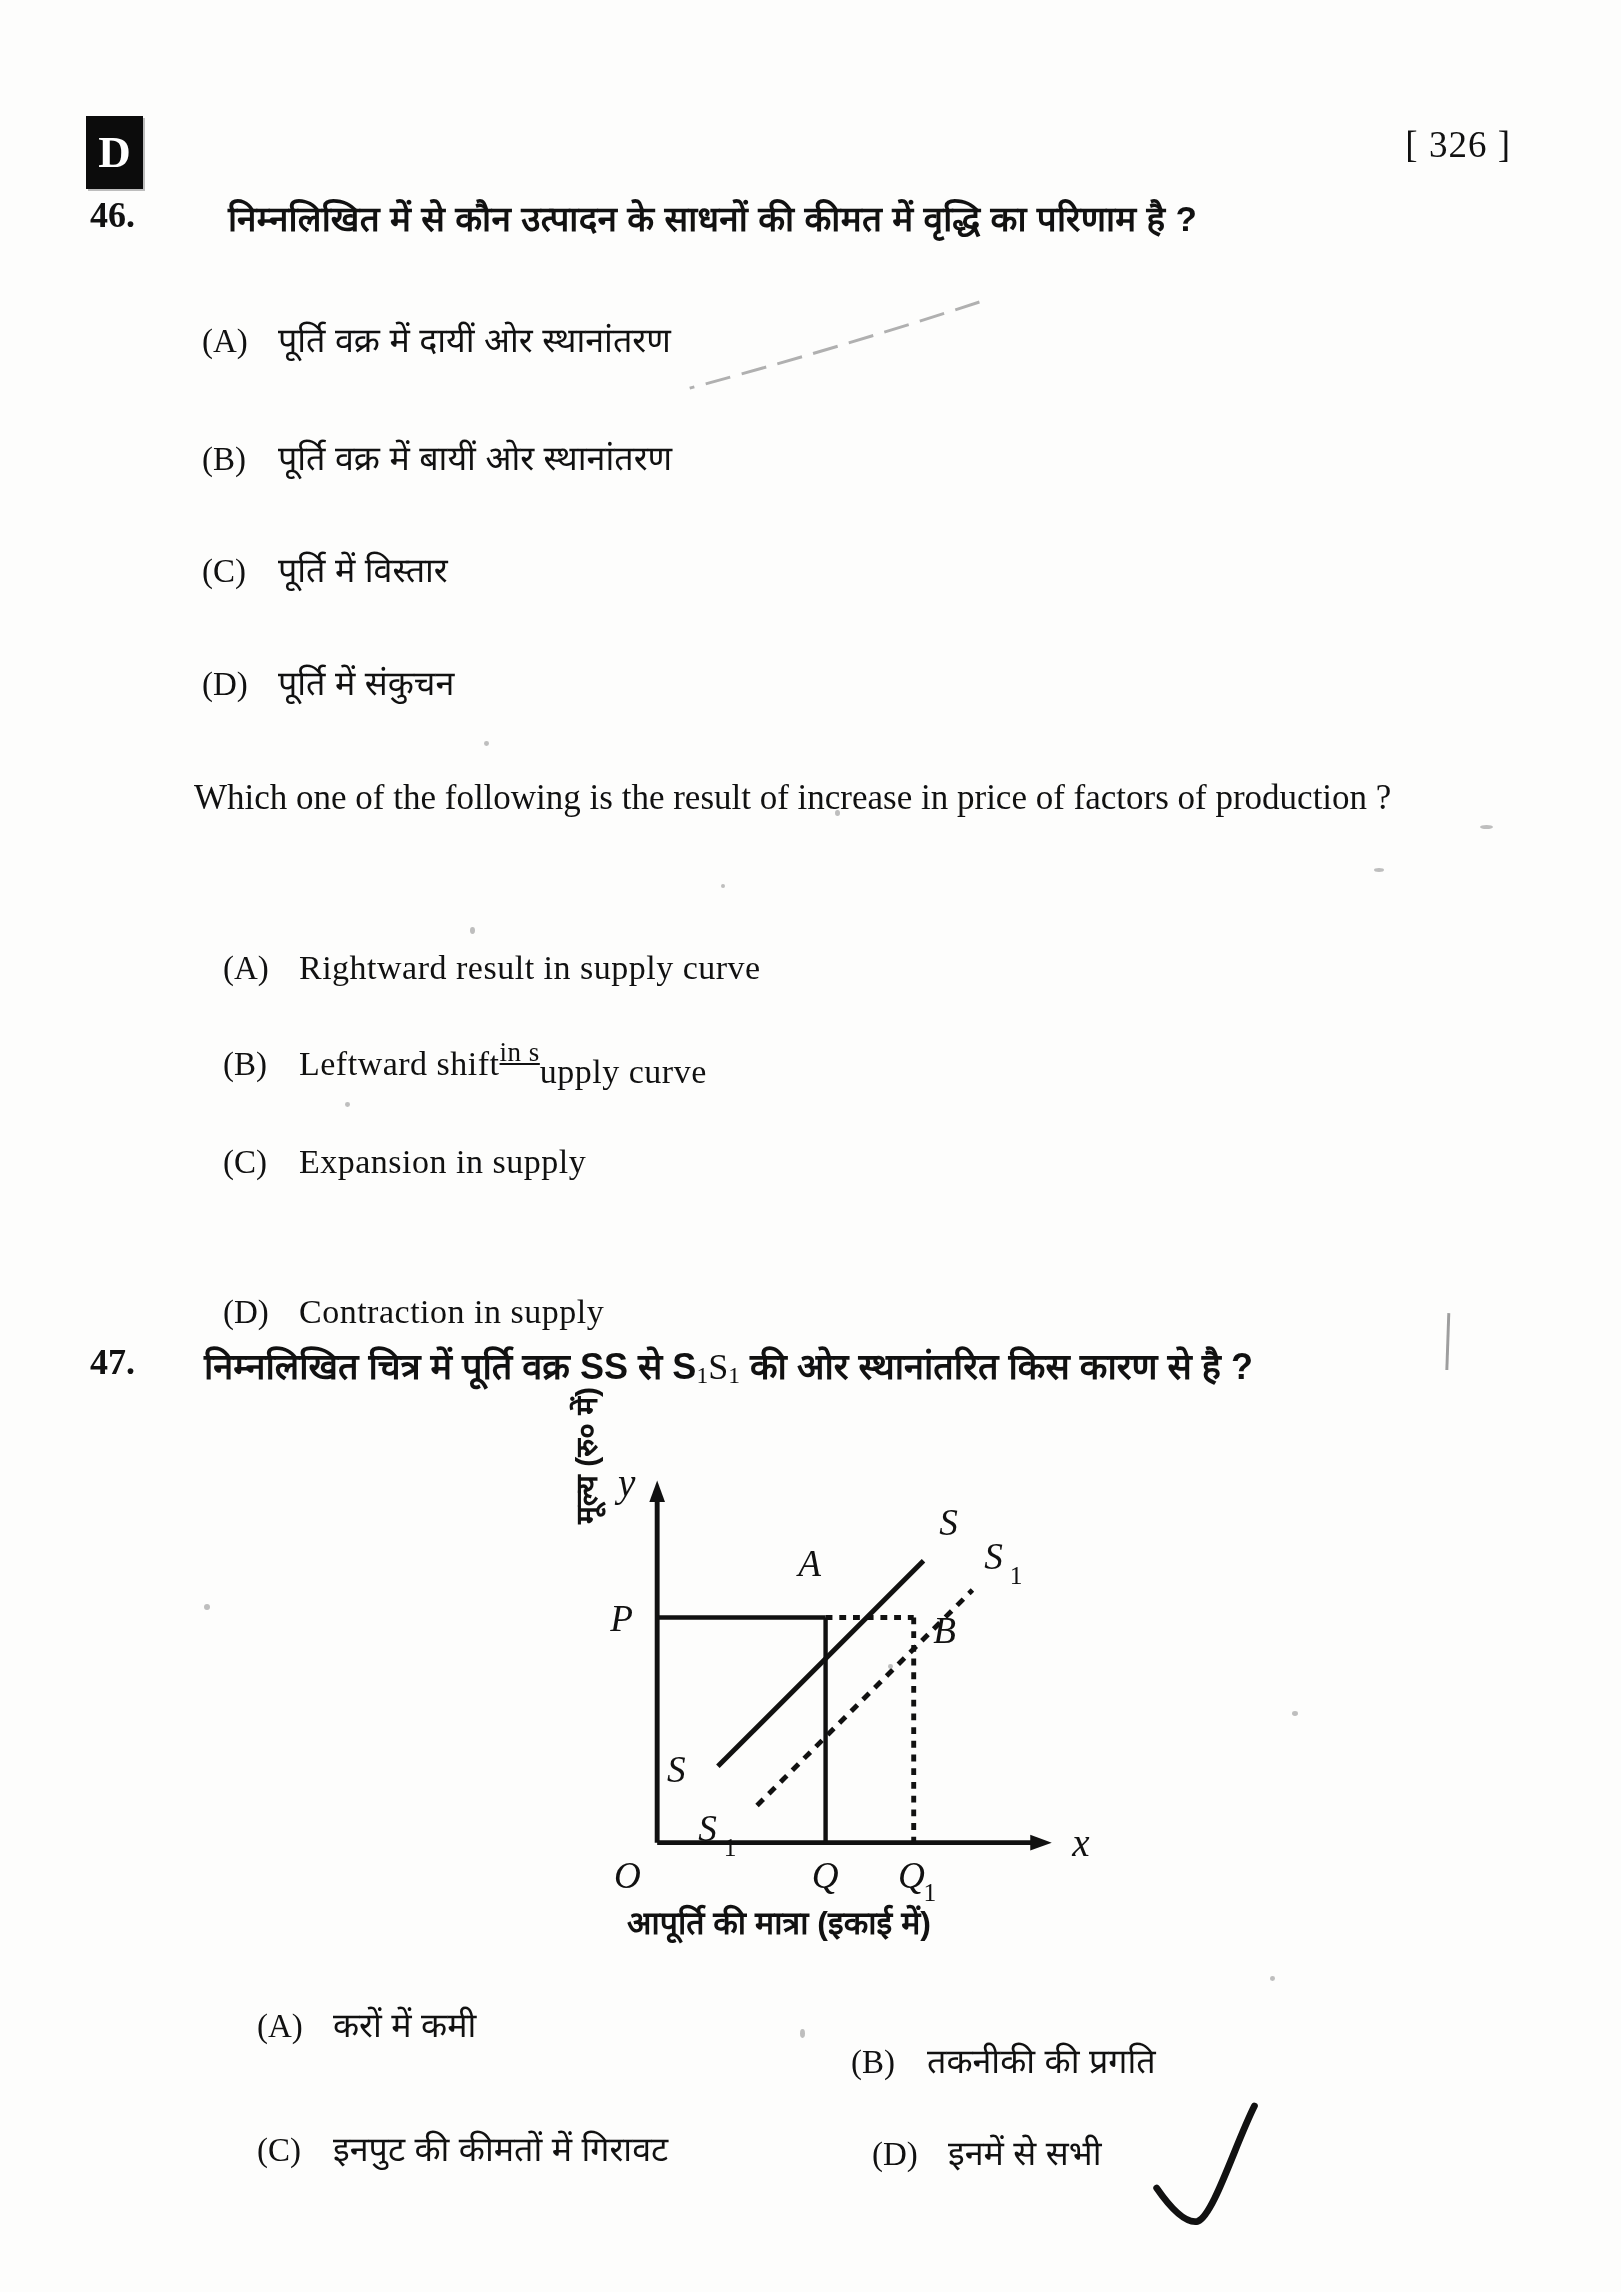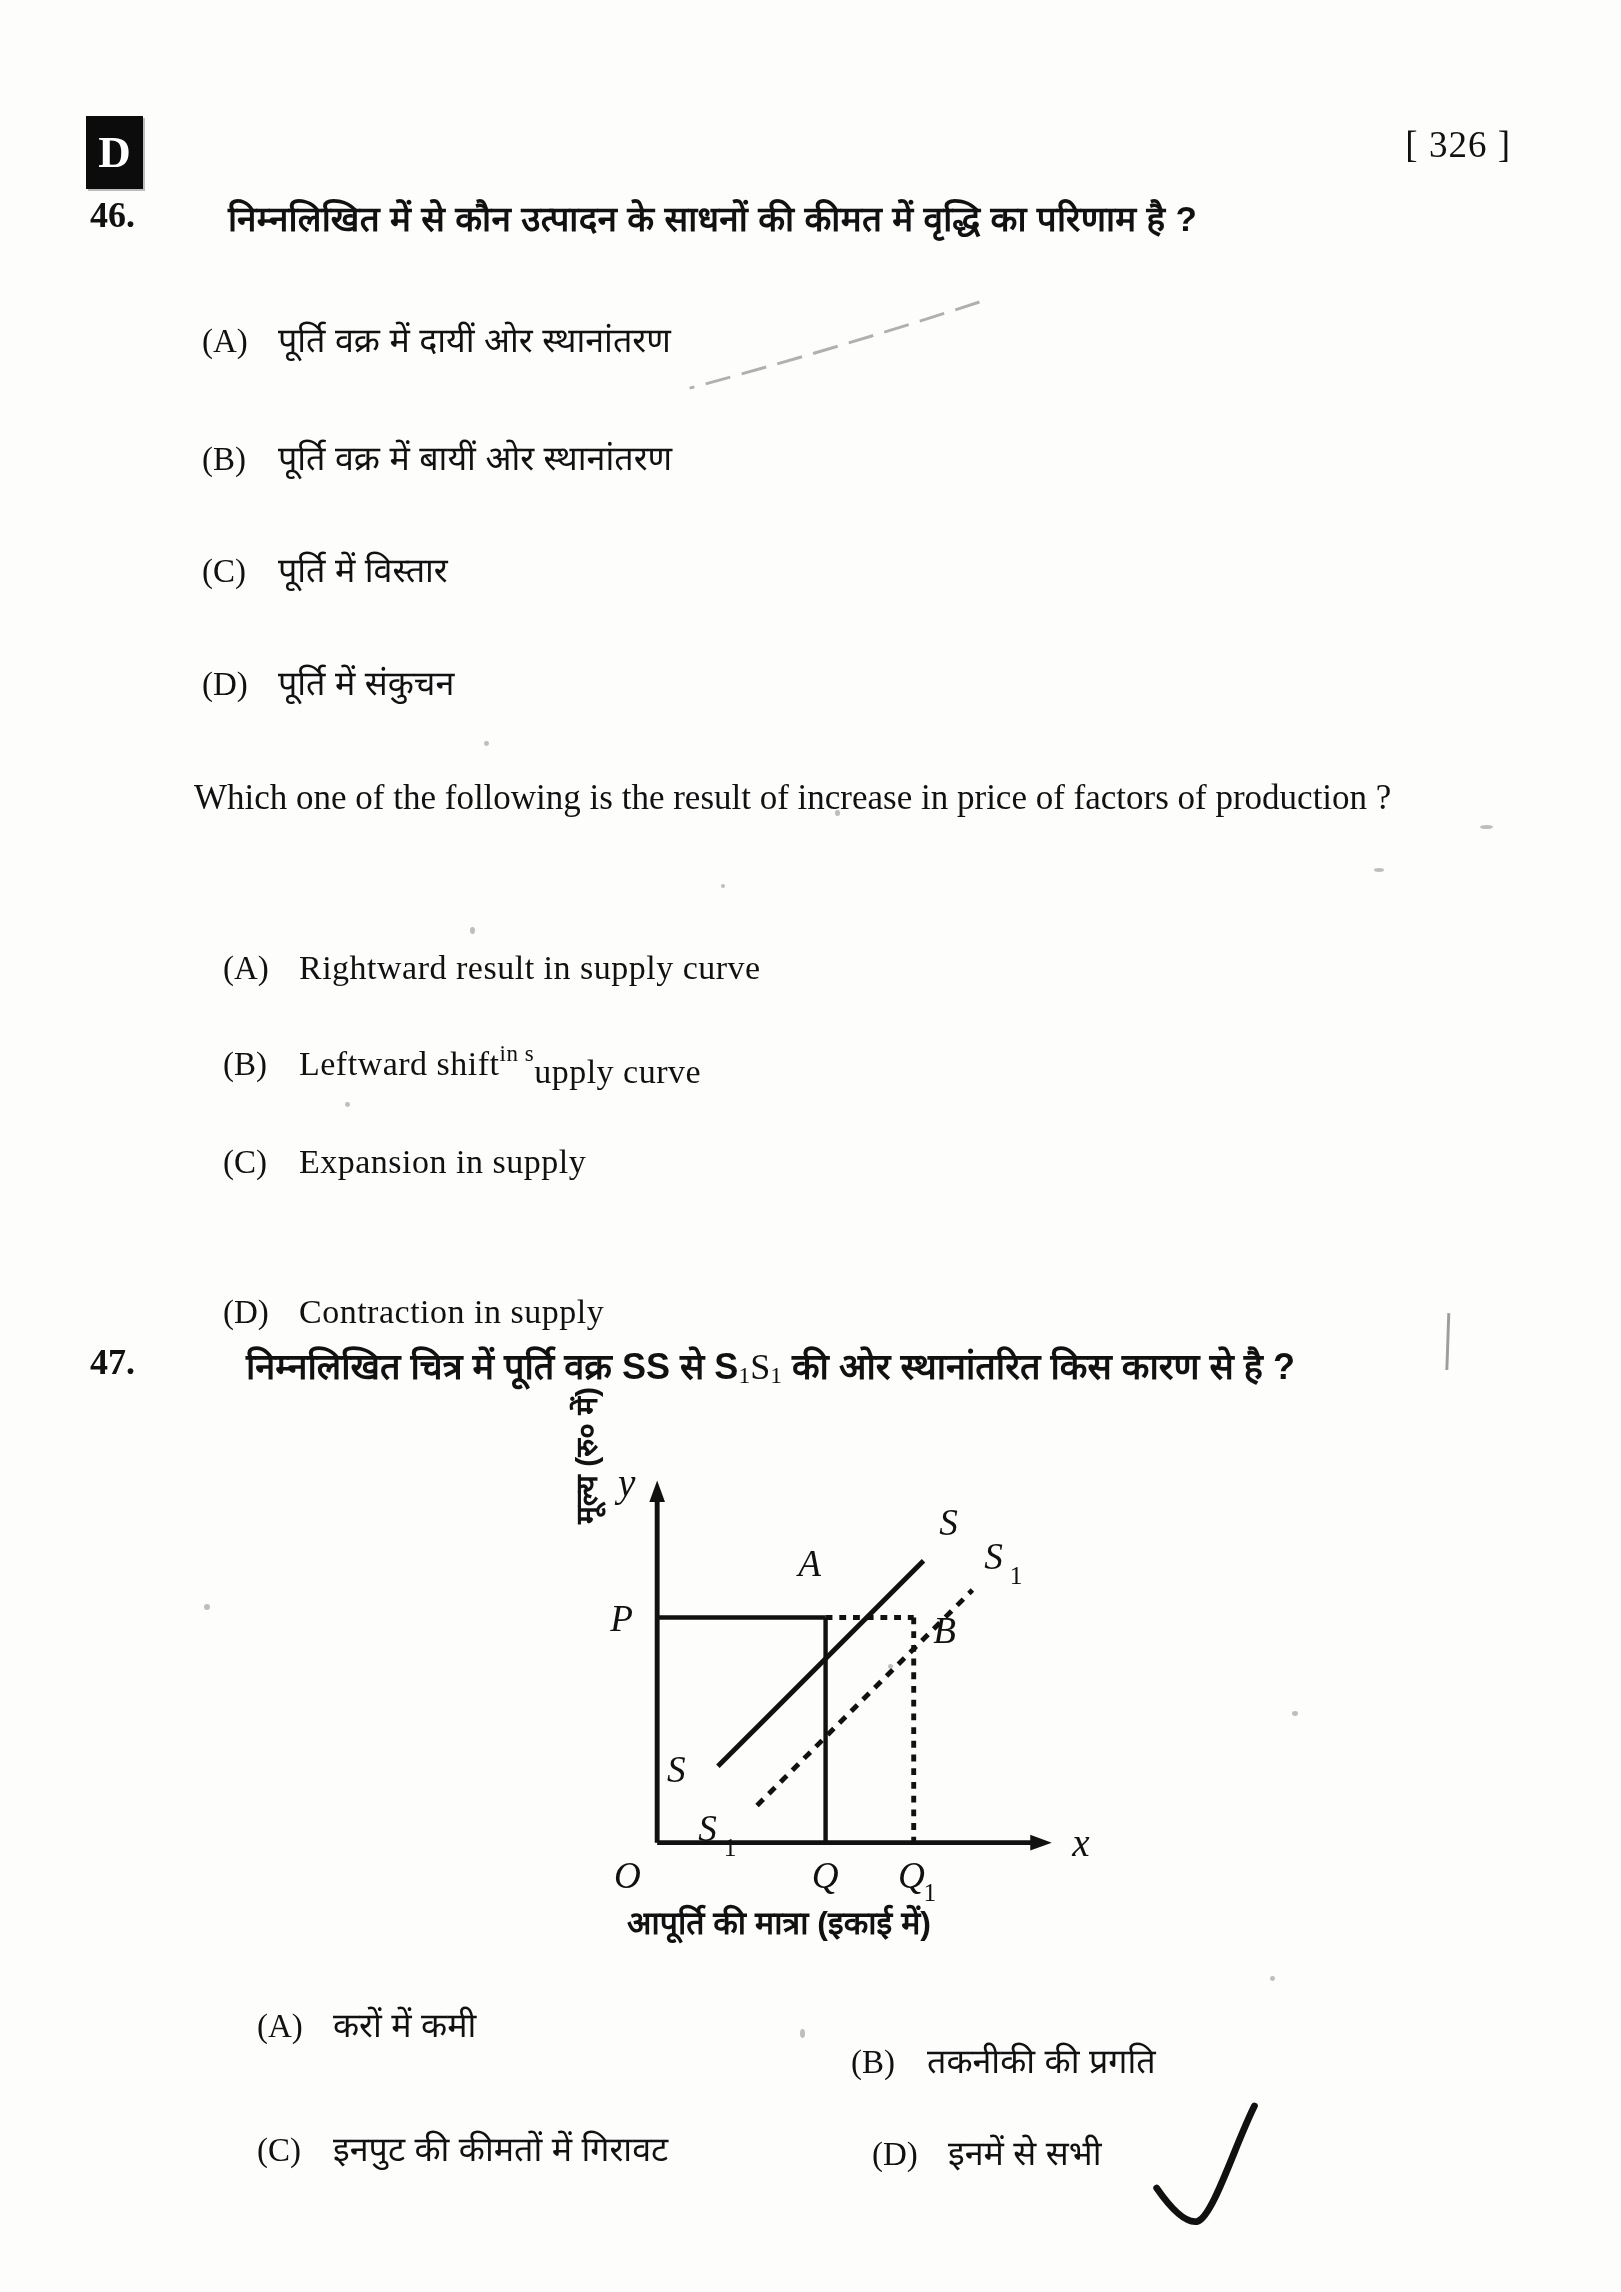--- a/index.html
+++ b/index.html
@@ -100,21 +100,22 @@
   }
 
   
   .distort {
     display: inline-block;
   }
   .distort .up {
     display: inline-block;
     position: relative;
     top: -13.7px;
-    font-size: 23px;
+    font-size: 27px;
+    text-decoration: underline;
   }
   .distort .dn {
     display: inline-block;
     position: relative;
     top: 7.8px;
   }
 
   
   .figure {
     position: absolute;
@@ -207,21 +208,21 @@
   <div class="opt" style="left:223px; top:1143px;">
     <span class="tag">(C)</span><span class="lab-en">Expansion in supply</span>
   </div>
 
   <div class="opt" style="left:223px; top:1293px;">
     <span class="tag">(D)</span><span class="lab-en">Contraction in supply</span>
   </div>
 
   <div class="qnum" style="left:90px; top:1341px;text-align:center;">47.</div>
 
-  <div style="position:absolute; left:204px; top:1341px; white-space:nowrap;margin-left:42px;">
+  <div style="position:absolute; left:204px; top:1341px; white-space:nowrap;">
     <span class="hindi" style="font-size:36px;">निम्नलिखित चित्र में पूर्ति वक्र SS से S</span><sub style="font-family:'Liberation Serif',serif; font-size:23.5px;">1</sub><span style="font-family:'Liberation Serif',serif; font-size:36px;">S</span><sub style="font-family:'Liberation Serif',serif; font-size:23.5px;">1</sub><span class="hindi" style="font-size:36px;"> की ओर स्थानांतरित किस कारण से है ?</span>
   </div>
 
   <div class="figure">
     <svg width="608" height="470" viewBox="0 0 620 480">
 
       <line x1="110" y1="400" x2="110" y2="48" stroke="#111" stroke-width="5"></line>
       <polygon points="110,30 102,52 118,52" fill="#111"></polygon>
 
       <line x1="110" y1="400" x2="495" y2="400" stroke="#111" stroke-width="5"></line>

